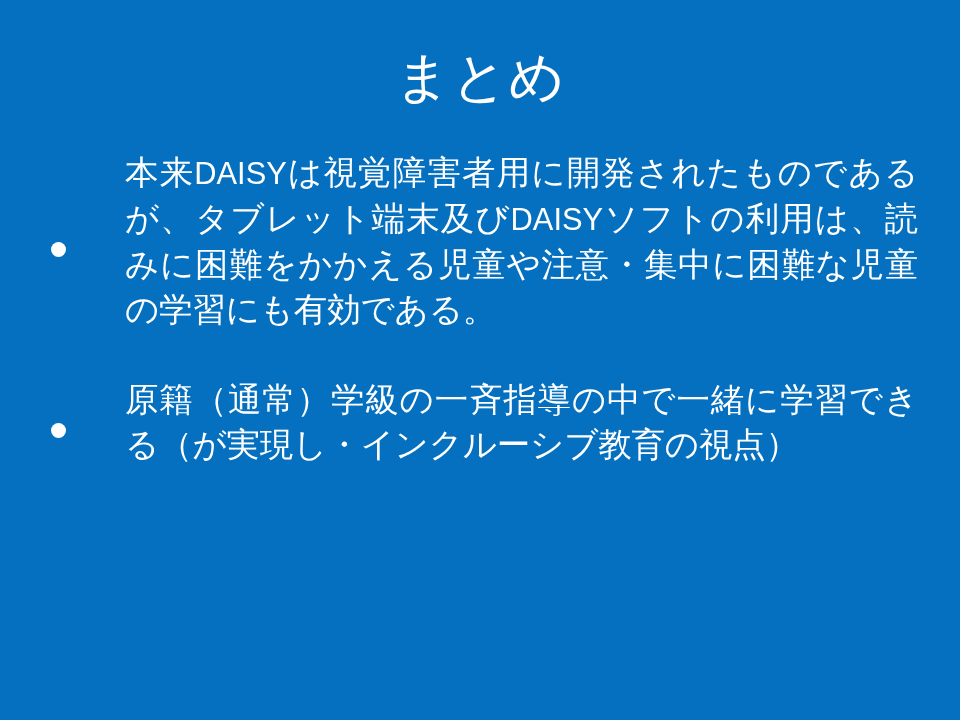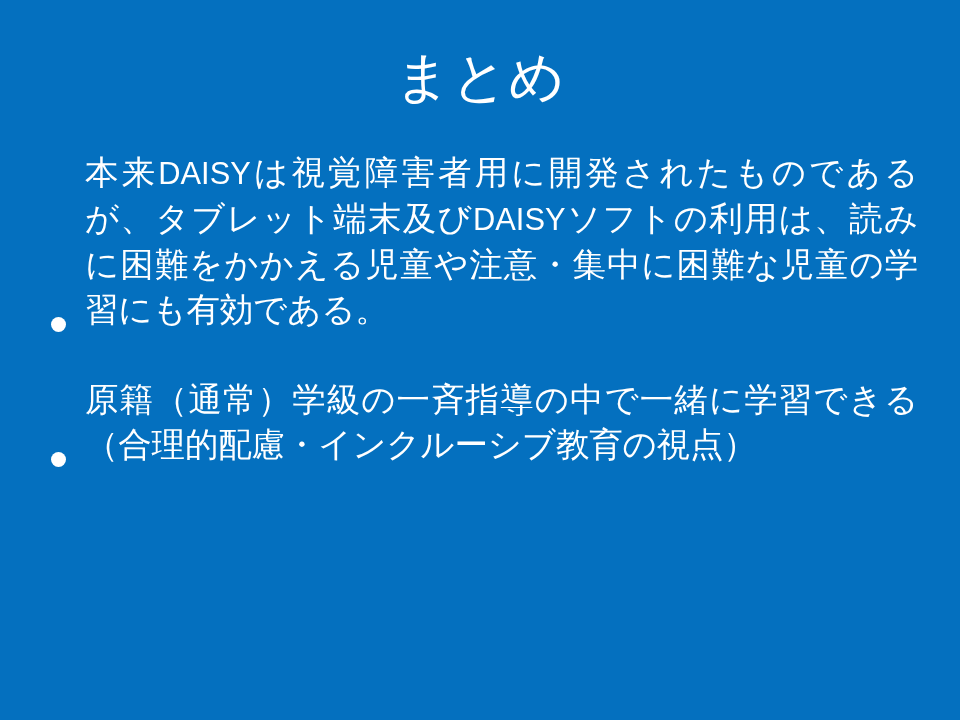--- a/index.html
+++ b/index.html
@@ -35,26 +35,27 @@
     white-space: nowrap;
   }
   .body-area {
     position: absolute;
     top: 150px;
     left: 42px;
     width: 876px;
   }
   .bullet-row {
     display: flex;
-    align-items: flex-end;
+    align-items: center;
     color: #ffffff;
     font-size: 33.5px;
     line-height: 45px;
     font-weight: 400;
     letter-spacing: -0.2px;
+    gap: 40px;
   }
   .bullet-marker {
     flex: 0 0 auto;
     width: 43px;
     padding-top: 17px;
     box-sizing: border-box;
   }
   .bullet-dot {
     display: block;
     width: 15px;
@@ -92,20 +93,20 @@
       </div>
       <div class="bullet-text">本来<span class="lat">DAISY</span>は視覚障害者用に開発されたものであるが、タブレット端末及び<span class="lat">DAISY</span>ソフトの利用は、読みに困難をかかえる児童や注意・集中に困難な児童の学習にも有効である。</div>
     </div>
 
     <div class="spacer"></div>
 
     <div class="bullet-row">
       <div class="bullet-marker">
         <span class="bullet-dot"></span>
       </div>
-      <div class="bullet-text">原籍（通常）学級の一斉指導の中で一緒に学習できる（合理的配慮・インクルーシブ教育の視点）</div>
+      <div class="bullet-text">原籍（通常）学級の一斉指導の中で一緒に学習できる（が実現し・インクルーシブ教育の視点）</div>
     </div>
 
     <div class="spacer"></div>
 
 
   </div>
 </div>
 
 </body></html>

